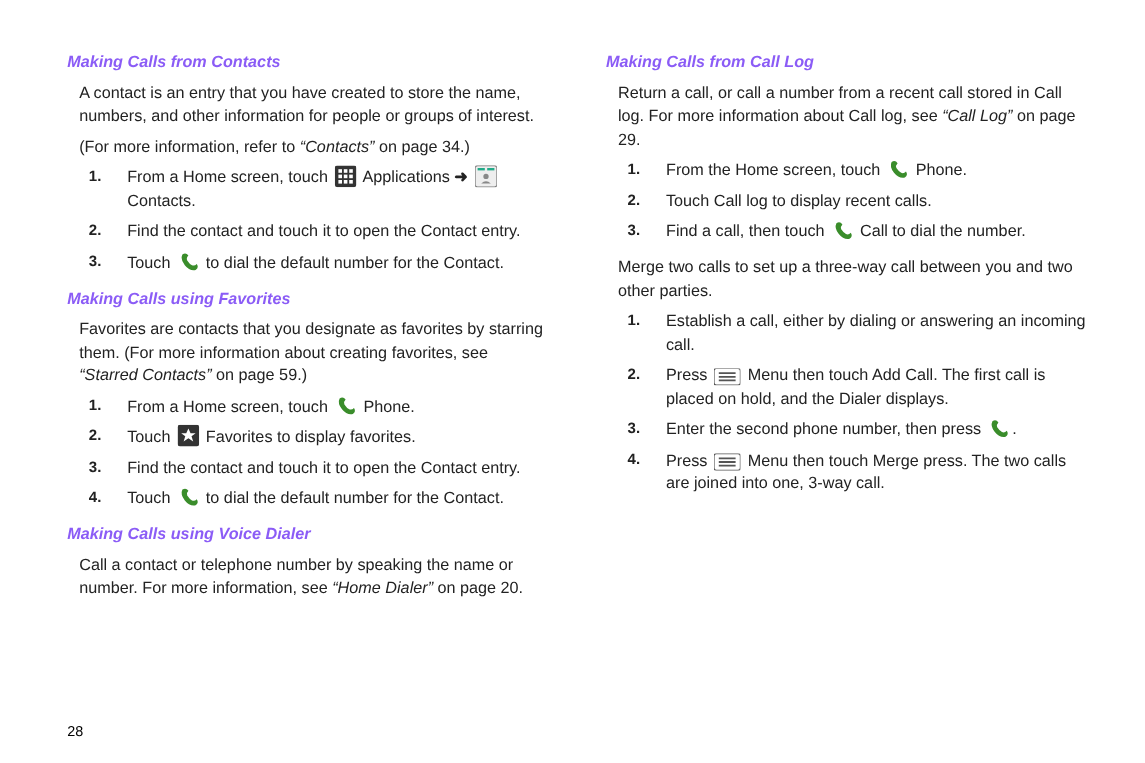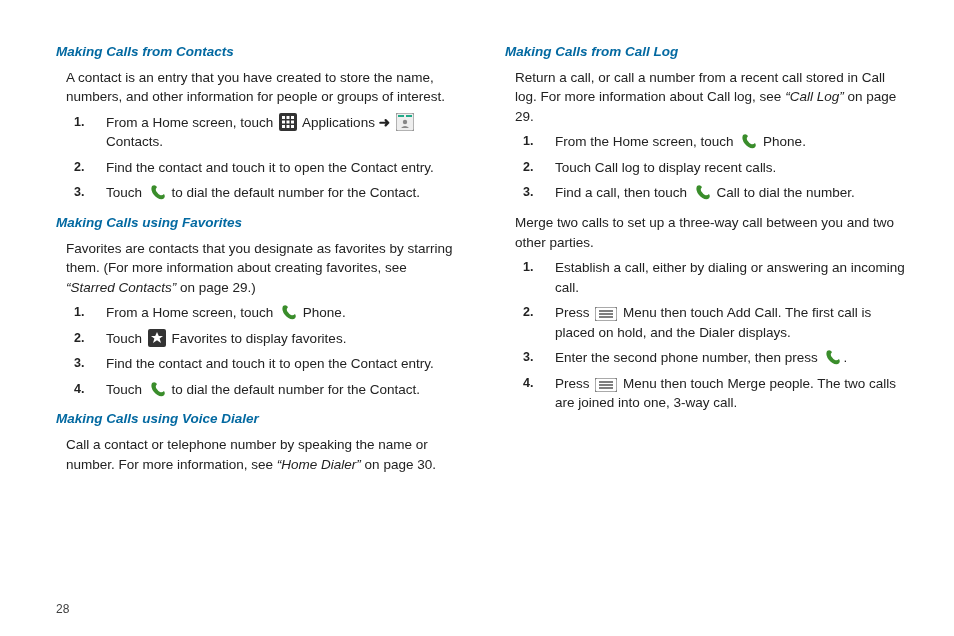--- a/index.html
+++ b/index.html
@@ -18,21 +18,21 @@
     box-sizing: border-box;
     height: 100%;
     position: relative;
   }
   .col {
     flex: 1 1 0;
     font-size: 13.5px;
     line-height: 1.45;
   }
   .sec-h {
-    color: #0369a1;
+    color: #8b5cf6;
     font-weight: 700;
     font-style: italic;
     font-size: 13.5px;
     margin: 6px 0 6px 0;
     font-family: "Helvetica Neue", Arial, sans-serif;
     font-stretch: condensed;
   }
   p.body {
     margin: 0 0 6px 10px;
     font-family: "Helvetica Neue", Arial, sans-serif;
@@ -61,32 +61,35 @@
     vertical-align: -4px;
     margin: 0 2px;
   }
   .icon svg { display: block; }
   .arrow { font-weight: 700; }
   .pagenum {
     position: absolute;
     left: 56px;
     bottom: 20px;
     font-size: 12px;
-    color: #404040;
+    color: #000000;
   }
 </style>
 </head>
 <body>
 
 <div class="page">
 
   <div class="col">
 
     <div class="sec-h">Making Calls from Contacts</div>
     <p class="body">A contact is an entry that you have created to store the name, numbers, and other information for people or groups of interest.</p>
+    <p class="body">
+      <span>(For more information, refer to </span><span class="ref-ital">“Contacts”</span><span> on page 34.)</span>
+    </p>
     <ol class="steps">
       <li><span class="num">1.</span>
         <span>From a Home screen, touch </span>
         <span class="icon"><svg width="18" height="18">
               <rect x="0" y="0" width="18" height="18" rx="2" fill="#333"></rect>
               <g fill="#fff">
                 <rect x="3" y="3" width="3" height="3"></rect>
                 <rect x="7.5" y="3" width="3" height="3"></rect>
                 <rect x="12" y="3" width="3" height="3"></rect>
                 <rect x="3" y="7.5" width="3" height="3"></rect>
@@ -114,21 +117,21 @@
         <span>Touch </span>
         <span class="icon"><svg width="18" height="18">
               <path d="M4 3 q3 -2 5 1 q-2 2 -1 4 q2 3 4 4 q2 1 4 -1 q2 3 -1 5 q-5 1 -9 -4 q-4 -5 -2 -9" fill="#3a8d2b"></path>
             </svg></span>
         <span> to dial the default number for the Contact.</span>
       </li>
     </ol>
 
     <div class="sec-h">Making Calls using Favorites</div>
     <p class="body">
-      <span>Favorites are contacts that you designate as favorites by starring them. (For more information about creating favorites, see </span><span class="ref-ital">“Starred Contacts”</span><span> on page 29.)</span>
+      <span>Favorites are contacts that you designate as favorites by starring them. (For more information about creating favorites, see </span><span class="ref-ital">“Starred Contacts”</span><span> on page 59.)</span>
     </p>
     <ol class="steps">
       <li><span class="num">1.</span>
         <span>From a Home screen, touch </span>
         <span class="icon"><svg width="18" height="18">
               <path d="M4 3 q3 -2 5 1 q-2 2 -1 4 q2 3 4 4 q2 1 4 -1 q2 3 -1 5 q-5 1 -9 -4 q-4 -5 -2 -9" fill="#3a8d2b"></path>
             </svg></span>
         <span class="b">Phone</span><span>.</span>
       </li>
       <li><span class="num">2.</span>
@@ -146,21 +149,21 @@
         <span>Touch </span>
         <span class="icon"><svg width="18" height="18">
               <path d="M4 3 q3 -2 5 1 q-2 2 -1 4 q2 3 4 4 q2 1 4 -1 q2 3 -1 5 q-5 1 -9 -4 q-4 -5 -2 -9" fill="#3a8d2b"></path>
             </svg></span>
         <span> to dial the default number for the Contact.</span>
       </li>
     </ol>
 
     <div class="sec-h">Making Calls using Voice Dialer</div>
     <p class="body">
-      <span>Call a contact or telephone number by speaking the name or number. For more information, see </span><span class="ref-ital">“Home Dialer”</span><span> on page 30.</span>
+      <span>Call a contact or telephone number by speaking the name or number. For more information, see </span><span class="ref-ital">“Home Dialer”</span><span> on page 20.</span>
     </p>
   </div>
 
   <div class="col">
 
     <div class="sec-h">Making Calls from Call Log</div>
     <p class="body">
       <span>Return a call, or call a number from a recent call stored in Call log. For more information about Call log, see </span><span class="ref-ital">“Call Log”</span><span> on page 29.</span>
     </p>
     <ol class="steps">
@@ -205,19 +208,19 @@
             </svg></span><span>.</span>
       </li>
       <li><span class="num">4.</span>
         <span>Press </span>
         <span class="icon"><svg width="22" height="14">
               <rect x="0" y="0" width="22" height="14" rx="2" fill="none" stroke="#555"></rect>
               <line x1="4" y1="4" x2="18" y2="4" stroke="#555" stroke-width="1.5"></line>
               <line x1="4" y1="7" x2="18" y2="7" stroke="#555" stroke-width="1.5"></line>
               <line x1="4" y1="10" x2="18" y2="10" stroke="#555" stroke-width="1.5"></line>
             </svg></span>
-        <span class="b">Menu</span><span> then touch </span><span class="b">Merge people</span><span>. The two calls are joined into one, 3-way call.</span>
+        <span class="b">Menu</span><span> then touch </span><span class="b">Merge press</span><span>. The two calls are joined into one, 3-way call.</span>
       </li>
     </ol>
   </div>
 
   <div class="pagenum">28</div>
 </div>
 
 </body></html>

